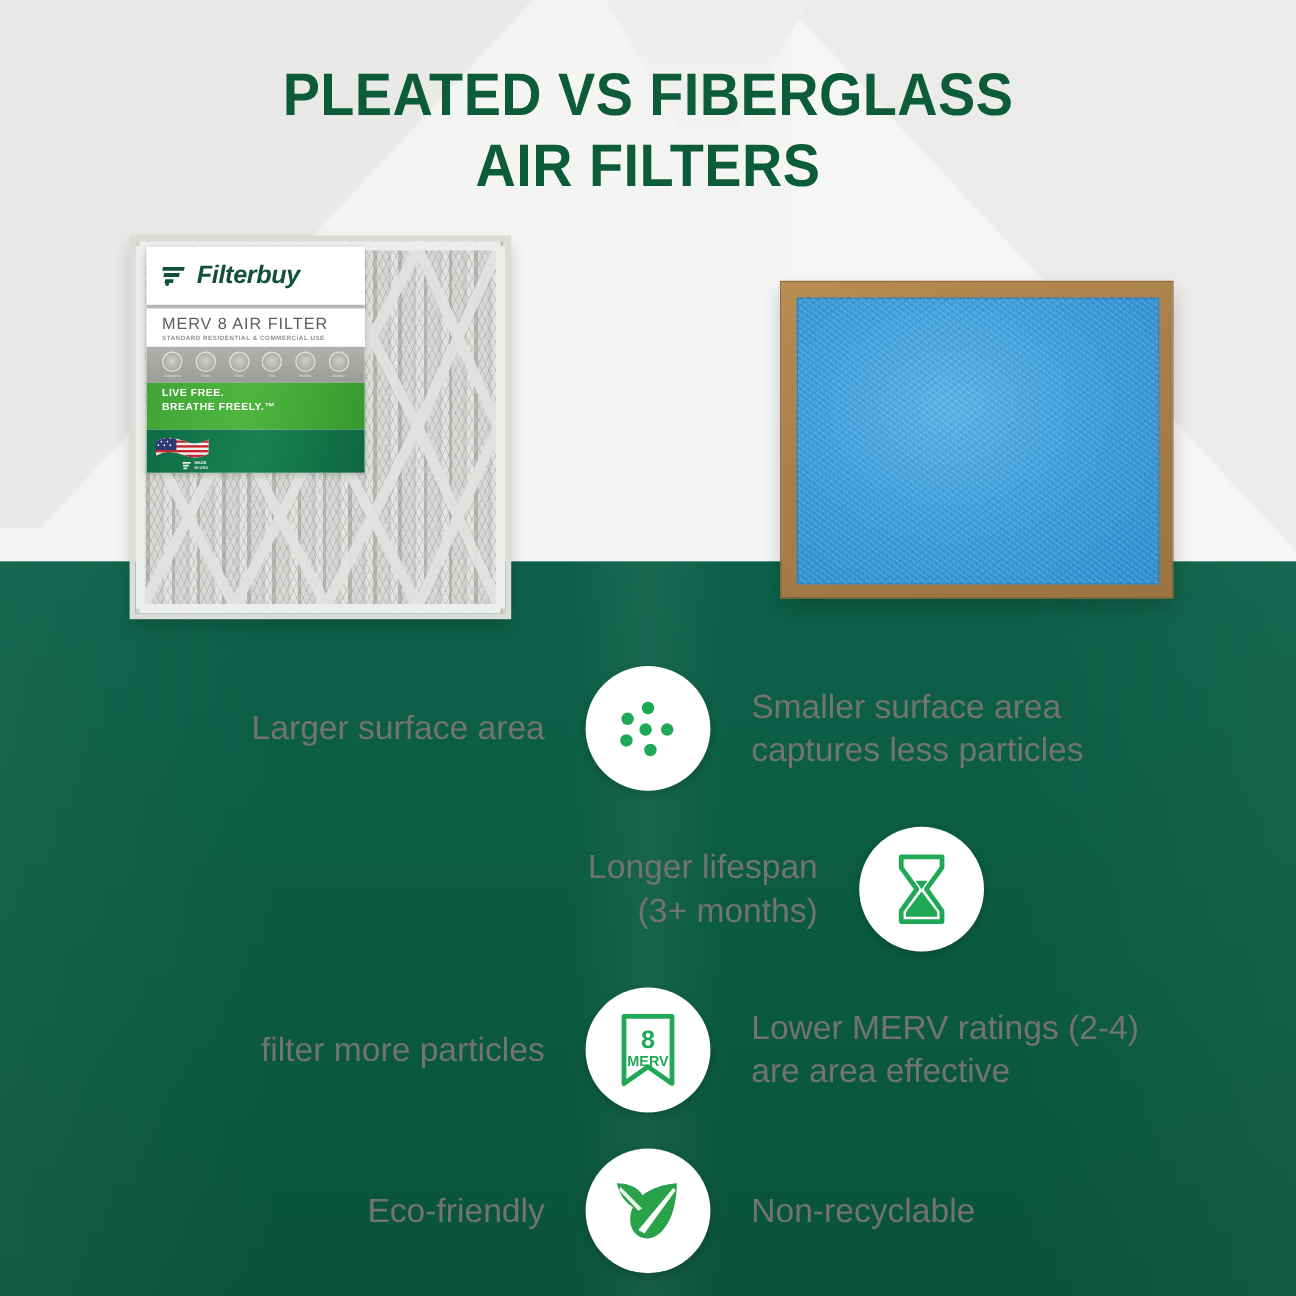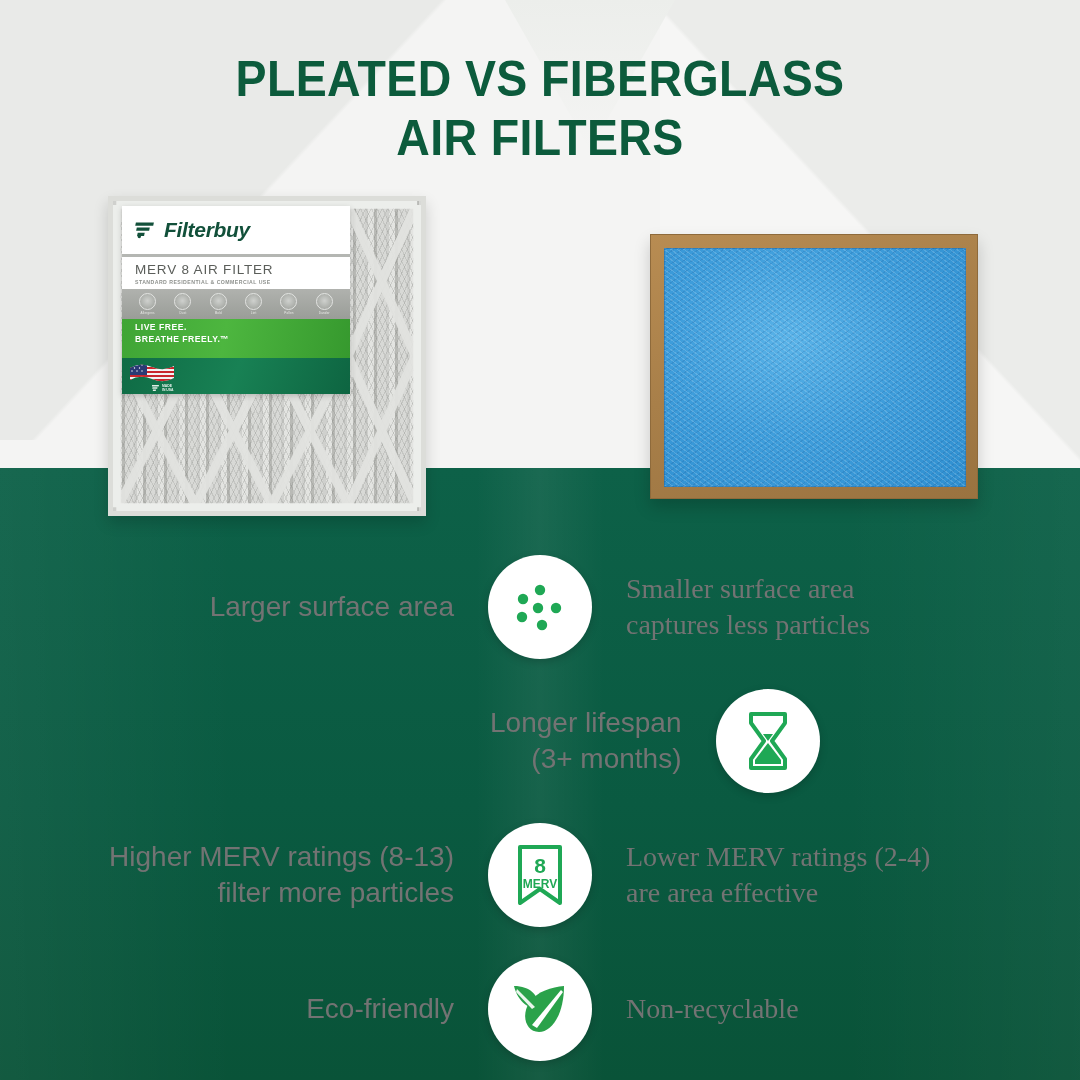--- a/index.html
+++ b/index.html
@@ -59,21 +59,21 @@
   .pleated .mesh{
     position:absolute;inset:5px;
     background:
       repeating-linear-gradient(115deg,rgba(120,122,118,0.22) 0 1px,rgba(255,255,255,0) 1px 5px),
       repeating-linear-gradient(65deg,rgba(120,122,118,0.20) 0 1px,rgba(255,255,255,0) 1px 5px);
   }
   .pleated .xsup{position:absolute;inset:0;}
   .pleated .xsup svg{display:block;width:100%;height:100%;}
   
   .plabel{
-    position:absolute;left:14px;top:10px;width:228px;height:188px;
+    position:absolute;left:14px;top:10px;width:182px;height:188px;
     box-shadow:0 2px 6px rgba(0,0,0,0.18);overflow:hidden;background:#fff;
   }
   .plabel .brandrow{
     height:48px;background:#ffffff;display:flex;align-items:center;padding-left:13px;gap:7px;
   }
   .logo-mark{width:22px;height:17px;display:block;}
   .brandname{
     font-size:21px;font-weight:700;font-style:italic;color:#12503a;letter-spacing:-0.3px;
   }
   .plabel .merv{
@@ -123,21 +123,21 @@
     border:1px solid rgba(30,90,150,0.35);
   }
 
   
   .rows{position:absolute;left:0;top:540px;width:1080px;}
   .row{
     display:flex;align-items:center;justify-content:center;height:134px;
   }
   .col{width:455px;color:#737373;font-size:28px;line-height:1.28;font-weight:400;}
   .col.left{text-align:right;padding-right:34px;box-sizing:border-box;}
-  .col.right{text-align:left;padding-left:34px;box-sizing:border-box;font-family:Liberation Serif, serif;}
+  .col.right{text-align:left;padding-left:34px;box-sizing:border-box;}
   .icon-circle{
     width:104px;height:104px;border-radius:50%;background:#ffffff;flex:0 0 104px;
     display:flex;align-items:center;justify-content:center;
     box-shadow:0 3px 8px rgba(0,0,0,0.18);
   }
   .icon-circle svg{display:block;}
 </style>
 </head>
 <body>
 
@@ -307,21 +307,20 @@
         <svg width="58" height="62" viewBox="0 0 58 62">
           <path d="M12 4 H46 V13 L33 31 L46 49 V58 H12 V49 L25 31 L12 13 Z" fill="none" stroke="#1fa855" stroke-width="4" stroke-linejoin="round"></path>
           <path d="M16 50 L29 33 L42 50 L42 54 H16 Z" fill="#1fa855"></path>
           <path d="M24 24 L34 24 L29 31 Z" fill="#1fa855"></path>
         </svg>
       </div>
     </div>
 
     <div class="row">
       <div class="col left">
-        <div>Higher MERV ratings (8-13)</div>
         <div>filter more particles</div>
       </div>
       <div class="icon-circle">
         <svg width="56" height="64" viewBox="0 0 56 64">
           <path d="M8 4 H48 V60 L28 46 L8 60 Z" fill="none" stroke="#1fa855" stroke-width="4" stroke-linejoin="round"></path>
           <text x="28" y="30" text-anchor="middle" font-family="Liberation Sans, sans-serif" font-size="21" font-weight="700" fill="#1fa855">8</text>
           <text x="28" y="45" text-anchor="middle" font-family="Liberation Sans, sans-serif" font-size="12" font-weight="700" fill="#1fa855">MERV</text>
         </svg>
       </div>
       <div class="col right">

